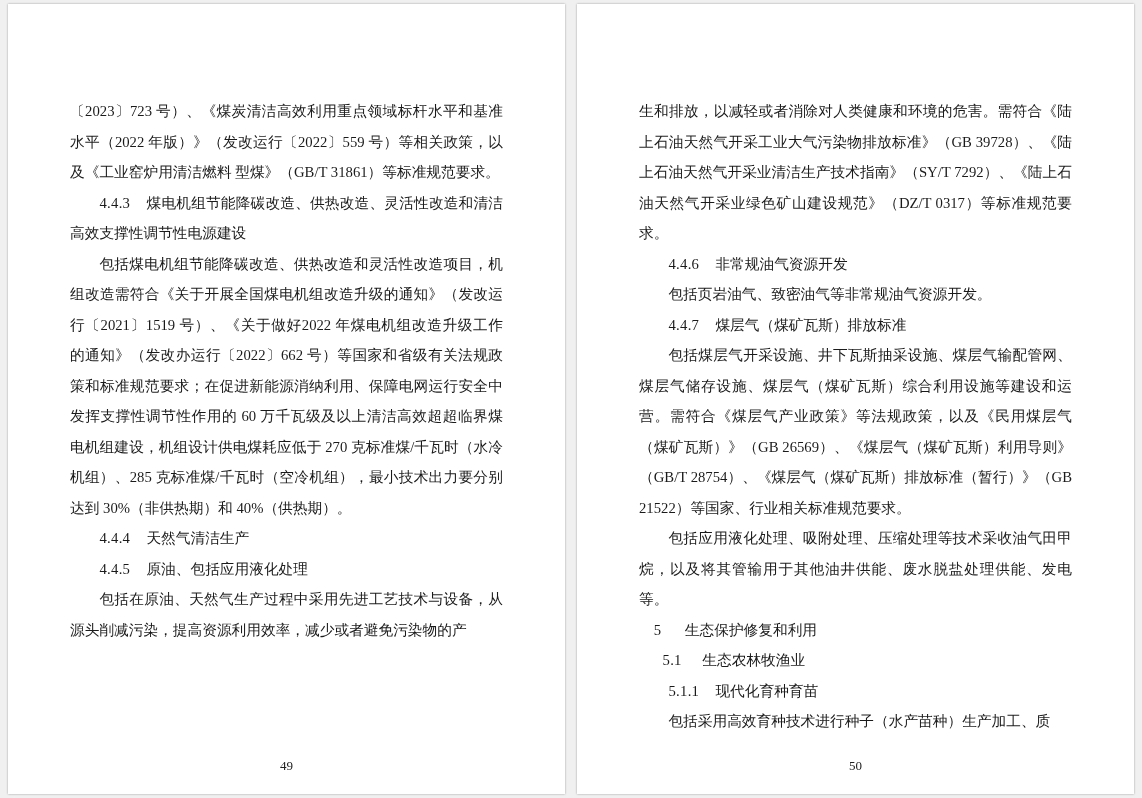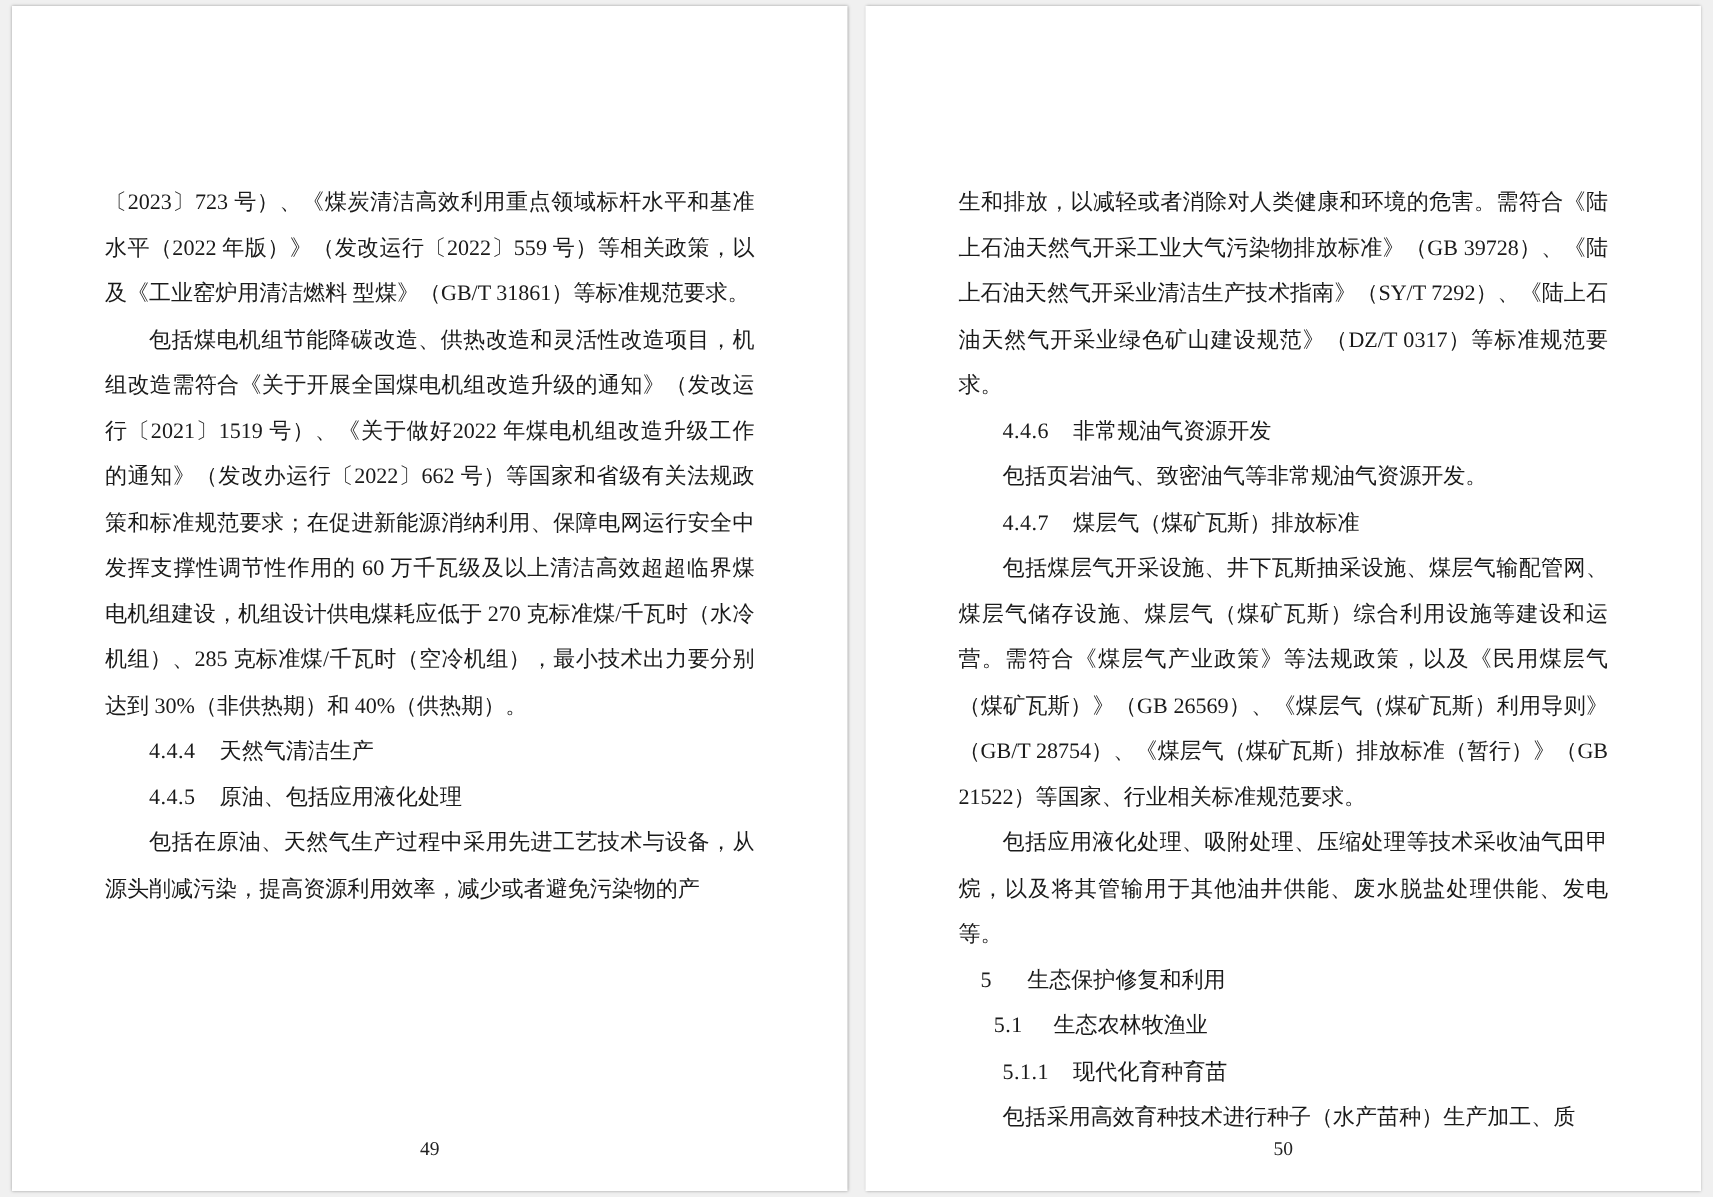--- a/index.html
+++ b/index.html
@@ -20,21 +20,21 @@
     box-sizing: border-box;
     padding: 4px 8px;
   }
   .page {
     position: relative;
     width: 557px;
     height: 790px;
     background: #ffffff;
     box-shadow: 0 0 2px rgba(0,0,0,0.35);
     box-sizing: border-box;
-    padding: 116px 62px 30px 62px;
+    padding: 92px 62px 30px 62px;
     overflow: hidden;
   }
   .body-text {
     font-family: "Liberation Serif", "DejaVu Serif", serif;
     font-size: 14.7px;
     line-height: 30.5px;
     color: #1a1a1a;
     text-align: justify;
     text-justify: inter-ideograph;
   }
@@ -85,20 +85,21 @@
 </head>
 <body>
 
 <div class="viewer">
 
   <div class="page">
     <div class="body-text">
 
       <p class="p noindent">〔2023〕723 号）、《煤炭清洁高效利用重点领域标杆水平和基准水平（2022 年版）》（发改运行〔2022〕559 号）等相关政策，以及《工业窑炉用清洁燃料 型煤》（GB/T 31861）等标准规范要求。</p>
 
+      <p class="heading lvl3"><span class="num">4.4.3</span><span>煤电机组节能降碳改造、供热改造、灵活性改造和清洁高效支撑性调节性电源建设</span></p>
 
       <p class="p">包括煤电机组节能降碳改造、供热改造和灵活性改造项目，机组改造需符合《关于开展全国煤电机组改造升级的通知》（发改运行〔2021〕1519 号）、《关于做好2022 年煤电机组改造升级工作的通知》（发改办运行〔2022〕662 号）等国家和省级有关法规政策和标准规范要求；在促进新能源消纳利用、保障电网运行安全中发挥支撑性调节性作用的 60 万千瓦级及以上清洁高效超超临界煤电机组建设，机组设计供电煤耗应低于 270 克标准煤/千瓦时（水冷机组）、285 克标准煤/千瓦时（空冷机组），最小技术出力要分别达到 30%（非供热期）和 40%（供热期）。</p>
 
       <p class="heading lvl3"><span class="num">4.4.4</span><span>天然气清洁生产</span></p>
 
 
       <p class="heading lvl3"><span class="num">4.4.5</span><span>原油、包括应用液化处理</span></p>
 
       <p class="p">包括在原油、天然气生产过程中采用先进工艺技术与设备，从源头削减污染，提高资源利用效率，减少或者避免污染物的产</p>
 

